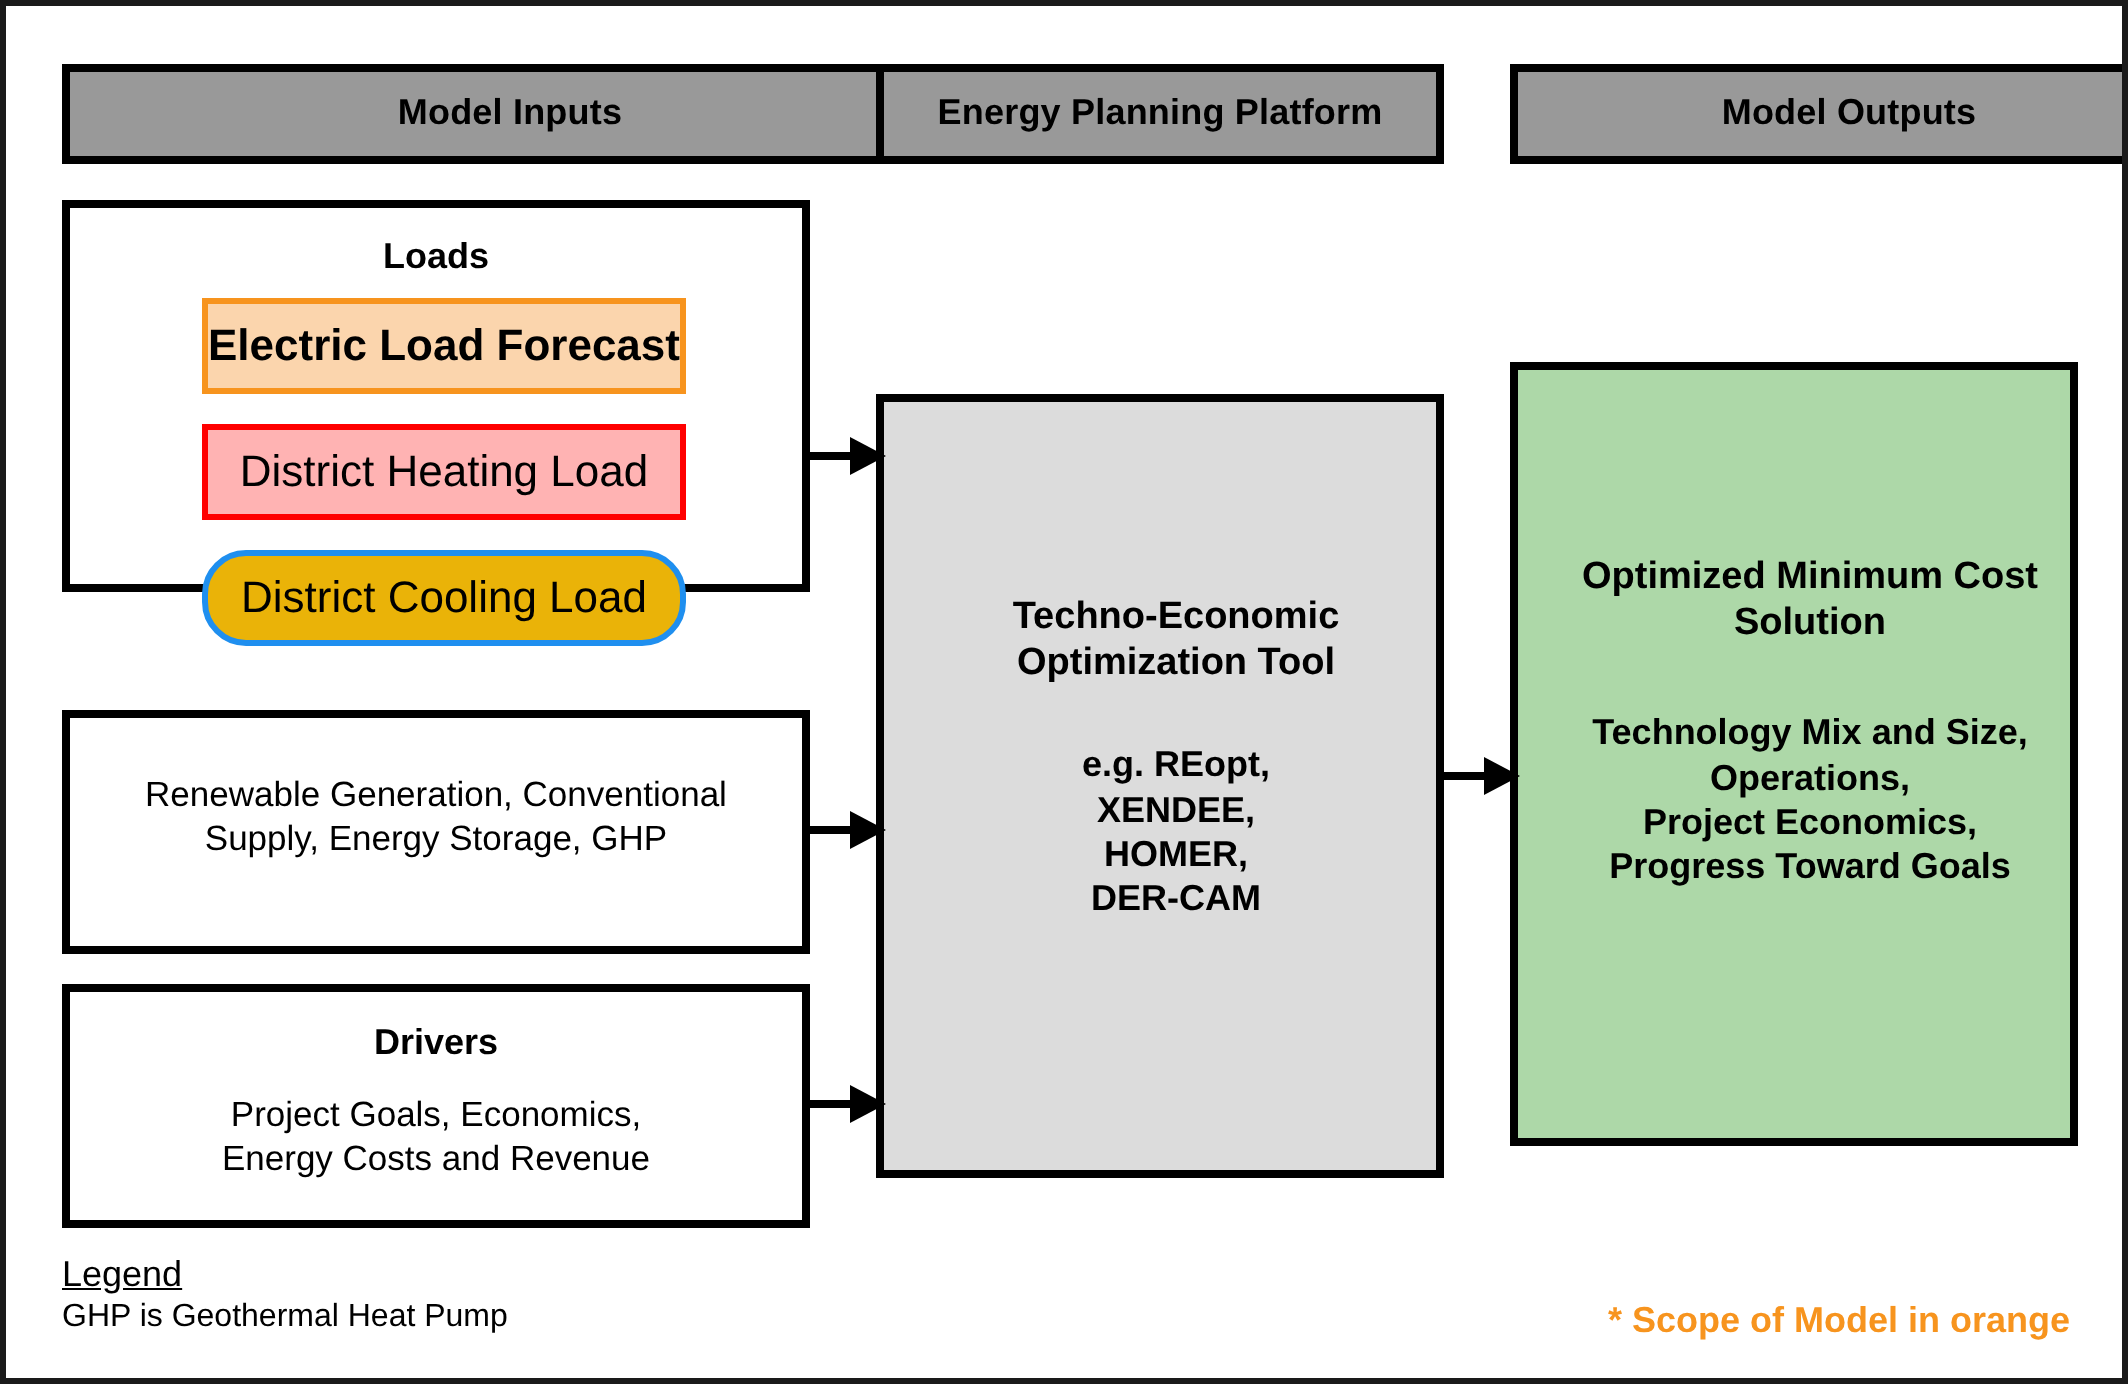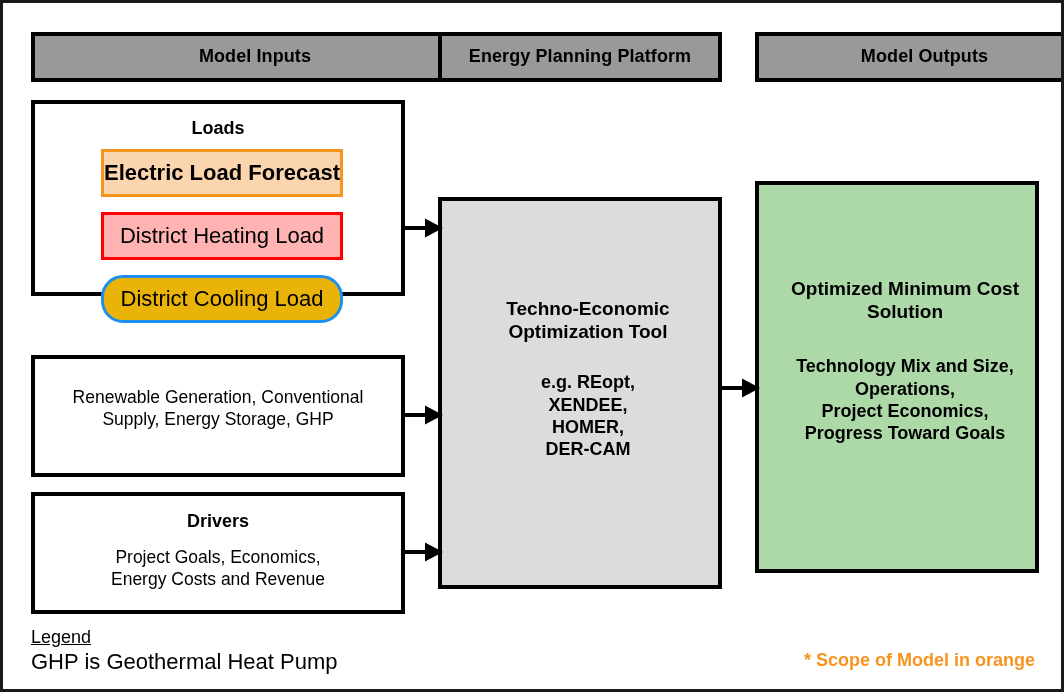--- a/index.html
+++ b/index.html
@@ -127,21 +127,21 @@
     color: #000;
     text-align: left;
   }
   .legend-title {
     font-size: 18px;
     font-weight: normal;
     text-decoration: underline;
     line-height: 1.22;
   }
   .legend-text {
-    font-size: 22px;
+    font-size: 16px;
     font-weight: normal;
     line-height: 1.22;
   }
   .scope-note {
     position: absolute;
     font-size: 18px;
     font-weight: bold;
     color: #f7941e;
     text-align: right;
     white-space: nowrap;

